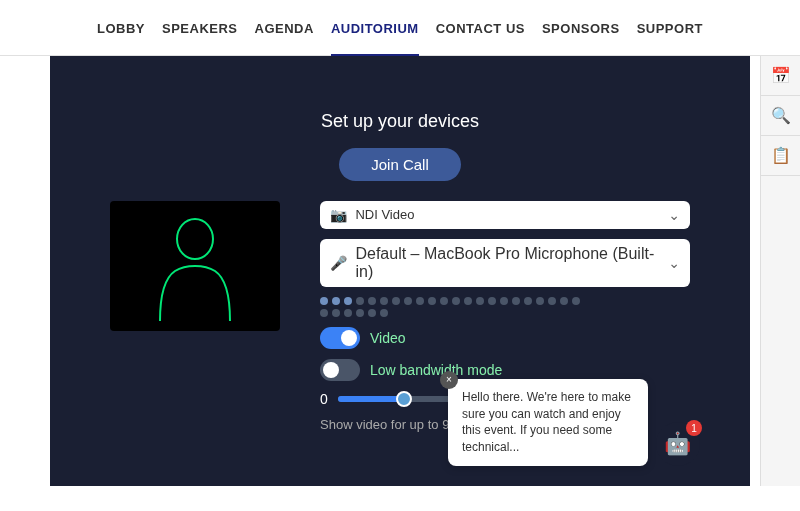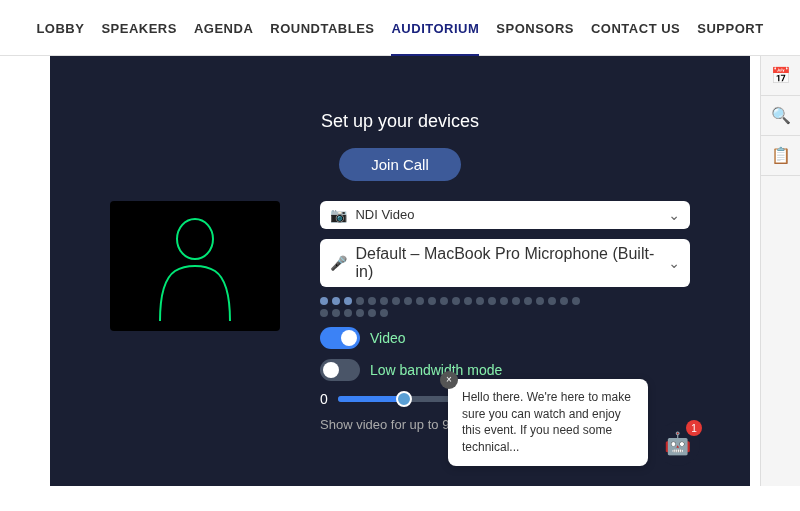--- a/index.html
+++ b/index.html
@@ -325,24 +325,23 @@
     }
   </style>
 </head>
 <body>
 
 <nav>
   <ul id="nav-list">
       <li><a href="#">LOBBY</a></li>
       <li><a href="#">SPEAKERS</a></li>
       <li><a href="#">AGENDA</a></li>
-      <li><a href="#">ROUNDTABLES</a></li>
       <li><a href="#" class="active">AUDITORIUM</a></li>
+      <li><a href="#">CONTACT US</a></li>
       <li><a href="#">SPONSORS</a></li>
-      <li><a href="#">CONTACT US</a></li>
       <li><a href="#">SUPPORT</a></li>
     </ul>
 </nav>
 
 <div class="main-content">
 
   <div class="setup-panel">
     <div class="setup-title">Set up your devices</div>
     <button class="join-btn">Join Call</button>
 

